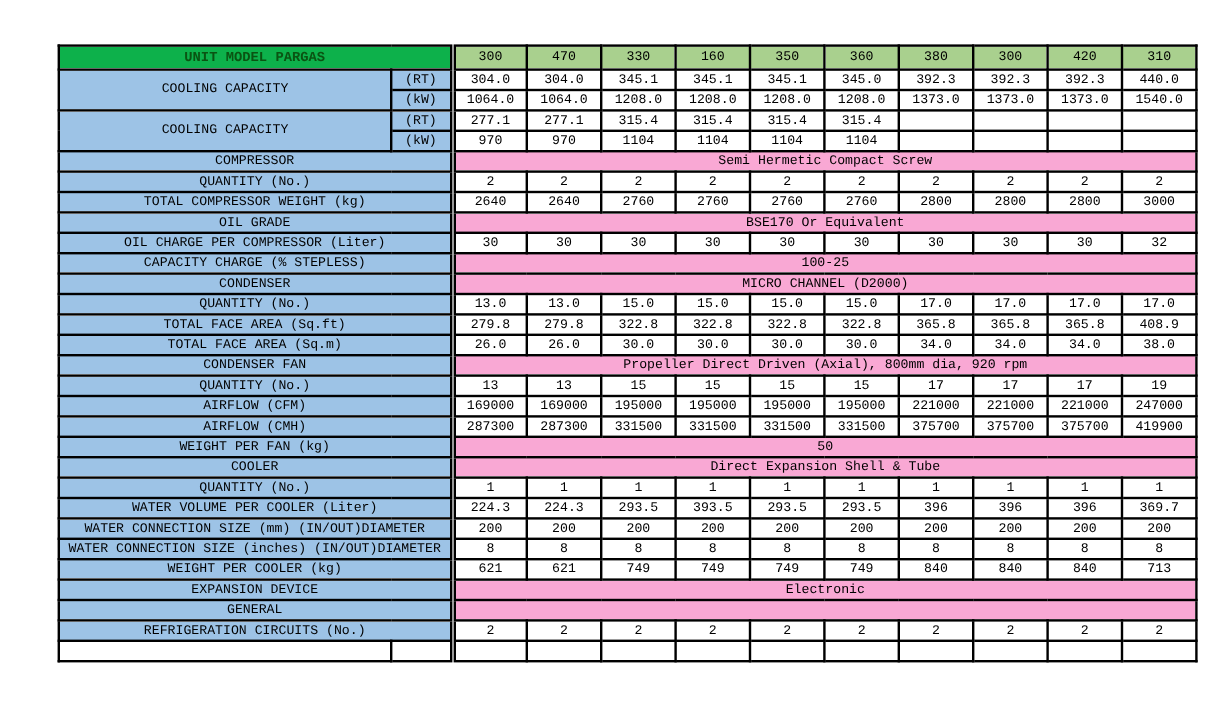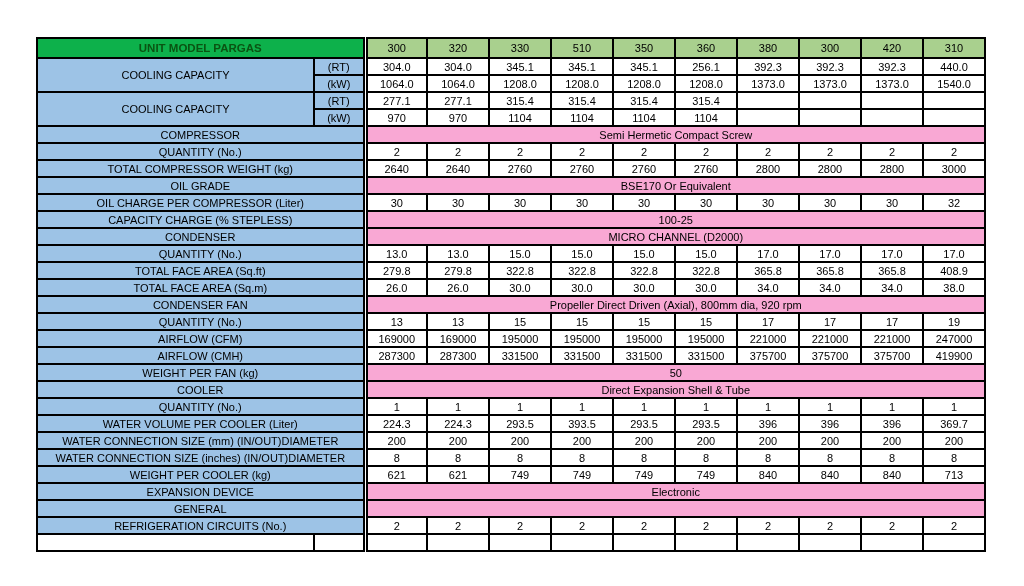--- a/index.html
+++ b/index.html
@@ -3,21 +3,21 @@
 <meta charset="utf-8">
 <style>
   :root{
     --green:#0db14b;
     --lightgreen:#a9d08e;
     --blue:#9dc3e6;
     --border:#000000;
   }
   html,body{margin:0;padding:0;background:#ffffff;}
   body{width:1024px;height:586px;position:relative;font-family:"Liberation Sans",sans-serif;}
-  .table-wrap{position:absolute;left:36px;top:37px;}
+  .table-wrap{position:absolute;left:48px;top:37px;font-family:Liberation Mono, monospace;}
   table{border-collapse:collapse;table-layout:fixed;font-size:11px;color:#000;}
   td,th{border:2px solid var(--border);height:15px;padding:0 2px;text-align:center;
         vertical-align:middle;overflow:hidden;white-space:nowrap;font-weight:400;}
   th.title-cell{background:var(--green);color:#0a5412;font-weight:700;font-size:11.5px;height:18px;}
   th.model-cell{background:var(--lightgreen);height:18px;}
   td.label-cell{background:var(--blue);}
   td.sub-cell{background:var(--blue);}
   td.value-cell{background:#ffffff;}
   td.span-cell{background:#f9a8d4;}
   td.blank-cell{background:#ffffff;}
@@ -39,41 +39,41 @@
         <col style="width: 62px;">
         <col style="width: 62px;">
         <col style="width: 62px;">
         <col style="width: 62px;">
         <col style="width: 62px;">
       </colgroup>
     <thead>
       <tr>
         <th class="title-cell" colspan="2">UNIT MODEL PARGAS</th>
       <th class="model-cell gut">300</th>
-          <th class="model-cell">320</th>
+          <th class="model-cell">470</th>
           <th class="model-cell">330</th>
-          <th class="model-cell">510</th>
+          <th class="model-cell">160</th>
           <th class="model-cell">350</th>
           <th class="model-cell">360</th>
           <th class="model-cell">380</th>
           <th class="model-cell">300</th>
           <th class="model-cell">420</th>
           <th class="model-cell">310</th>
         </tr>
     </thead>
     <tbody>
         <tr>
           <td class="label-cell" rowspan="2">COOLING CAPACITY</td>
           <td class="sub-cell">(RT)</td>
           <td class="value-cell gut">304.0</td>
           <td class="value-cell">304.0</td>
           <td class="value-cell">345.1</td>
           <td class="value-cell">345.1</td>
           <td class="value-cell">345.1</td>
-          <td class="value-cell">256.1</td>
+          <td class="value-cell">345.0</td>
           <td class="value-cell">392.3</td>
           <td class="value-cell">392.3</td>
           <td class="value-cell">392.3</td>
           <td class="value-cell">440.0</td>
         </tr>
         <tr>
           <td class="sub-cell">(kW)</td>
           <td class="value-cell gut">1064.0</td>
           <td class="value-cell">1064.0</td>
           <td class="value-cell">1208.0</td>

